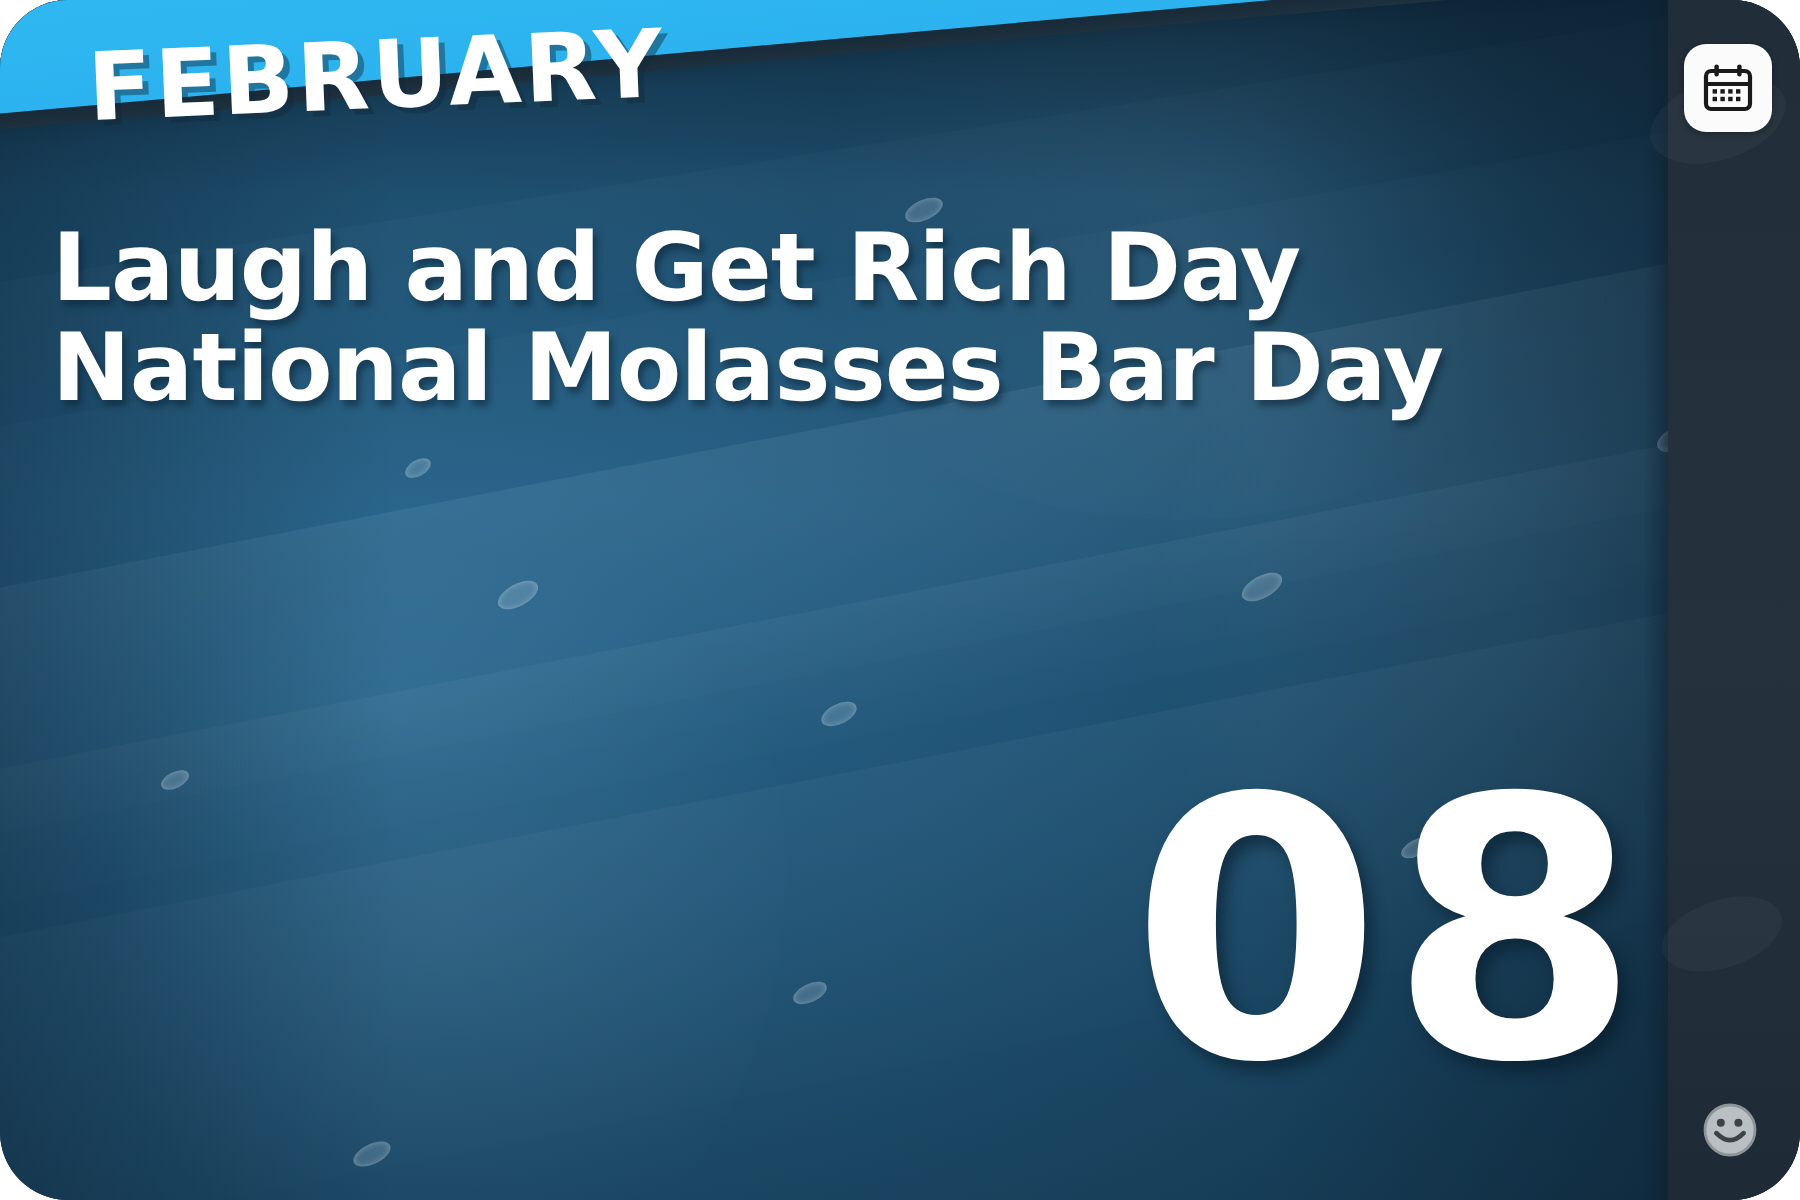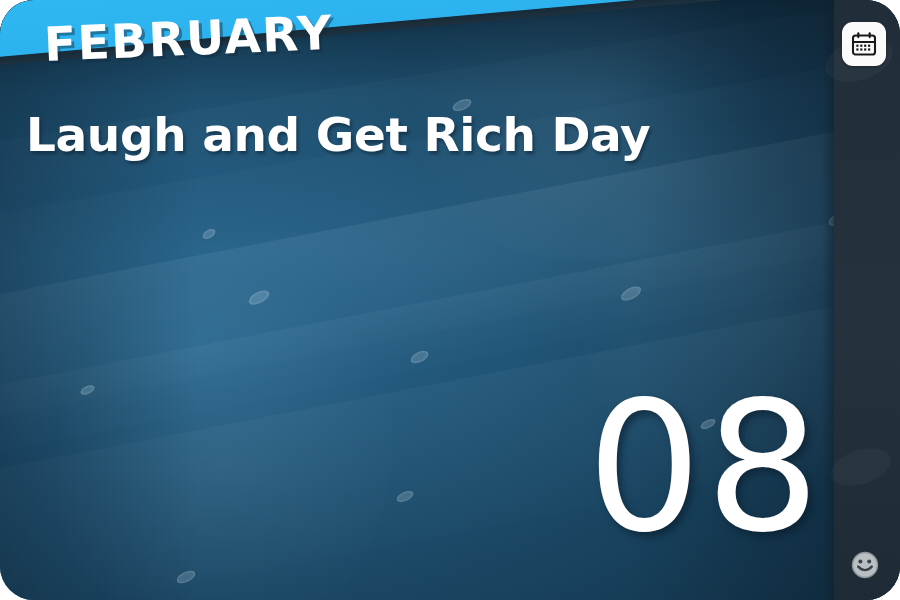--- a/index.html
+++ b/index.html
@@ -147,21 +147,21 @@
     white-space: nowrap;
     text-shadow: 2px 3px 3px rgba(10,32,48,0.50);
   }
 
   
   .daynum {
     position: absolute;
     right: 76px;
     bottom: 58px;
     font-family: "DejaVu Sans", "Liberation Sans", sans-serif;
-    font-weight: 400;
+    font-weight: 700;
     font-size: 180px;
     line-height: 150px;
     color: #ffffff;
     letter-spacing: 4px;
     text-shadow: 4px 5px 7px rgba(8,26,40,0.55);
     text-align: right;
   }
 
   
   .cal-icon {
@@ -239,20 +239,21 @@
         <rect x="6.3" y="18.4" width="2.2" height="2.2"></rect>
         <rect x="10.2" y="18.4" width="2.2" height="2.2"></rect>
         <rect x="14.1" y="18.4" width="2.2" height="2.2"></rect>
         <rect x="18.0" y="18.4" width="2.2" height="2.2"></rect>
       </g>
     </svg>
   </div>
 
   <div class="headlines">
     <div class="headline">Laugh and Get Rich Day</div>
+    <div class="headline">National Molasses Bar Day</div>
   </div>
 
   <div class="daynum">08</div>
 
   <div class="smiley-icon">
     <svg width="30" height="30" viewBox="0 0 30 30" aria-hidden="true">
       <circle cx="15" cy="15" r="12.5" fill="#b9bfc2" stroke="#8d9599" stroke-width="1.4"></circle>
       <circle cx="10.4" cy="11.4" r="2.0" fill="#3c4348"></circle>
       <circle cx="19.2" cy="11.4" r="2.0" fill="#3c4348"></circle>
       <path d="M8.2 16.6 Q15 23.6 21.8 16.6" fill="none" stroke="#3c4348" stroke-width="2.4" stroke-linecap="round"></path>

